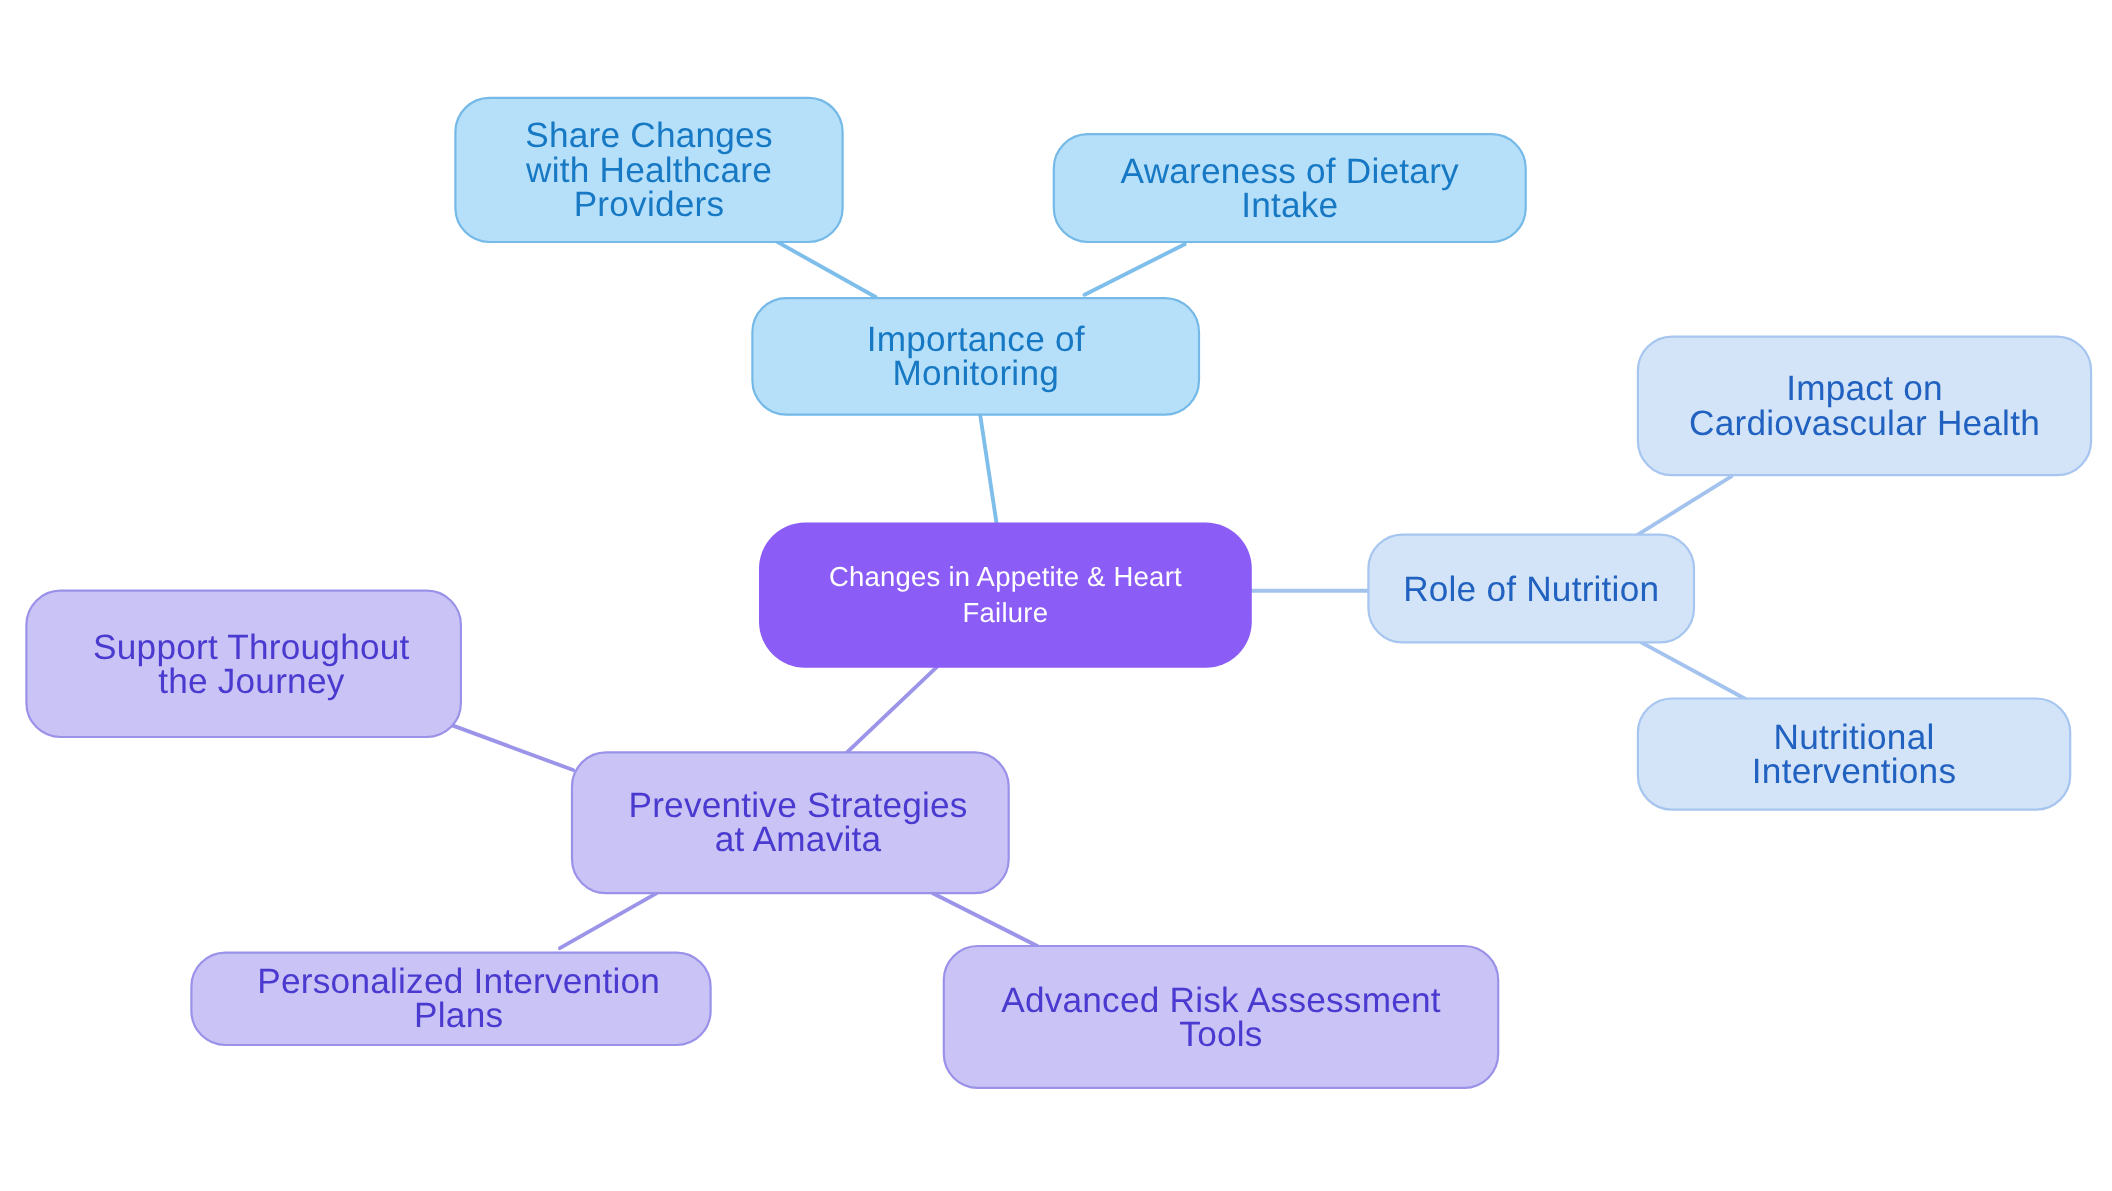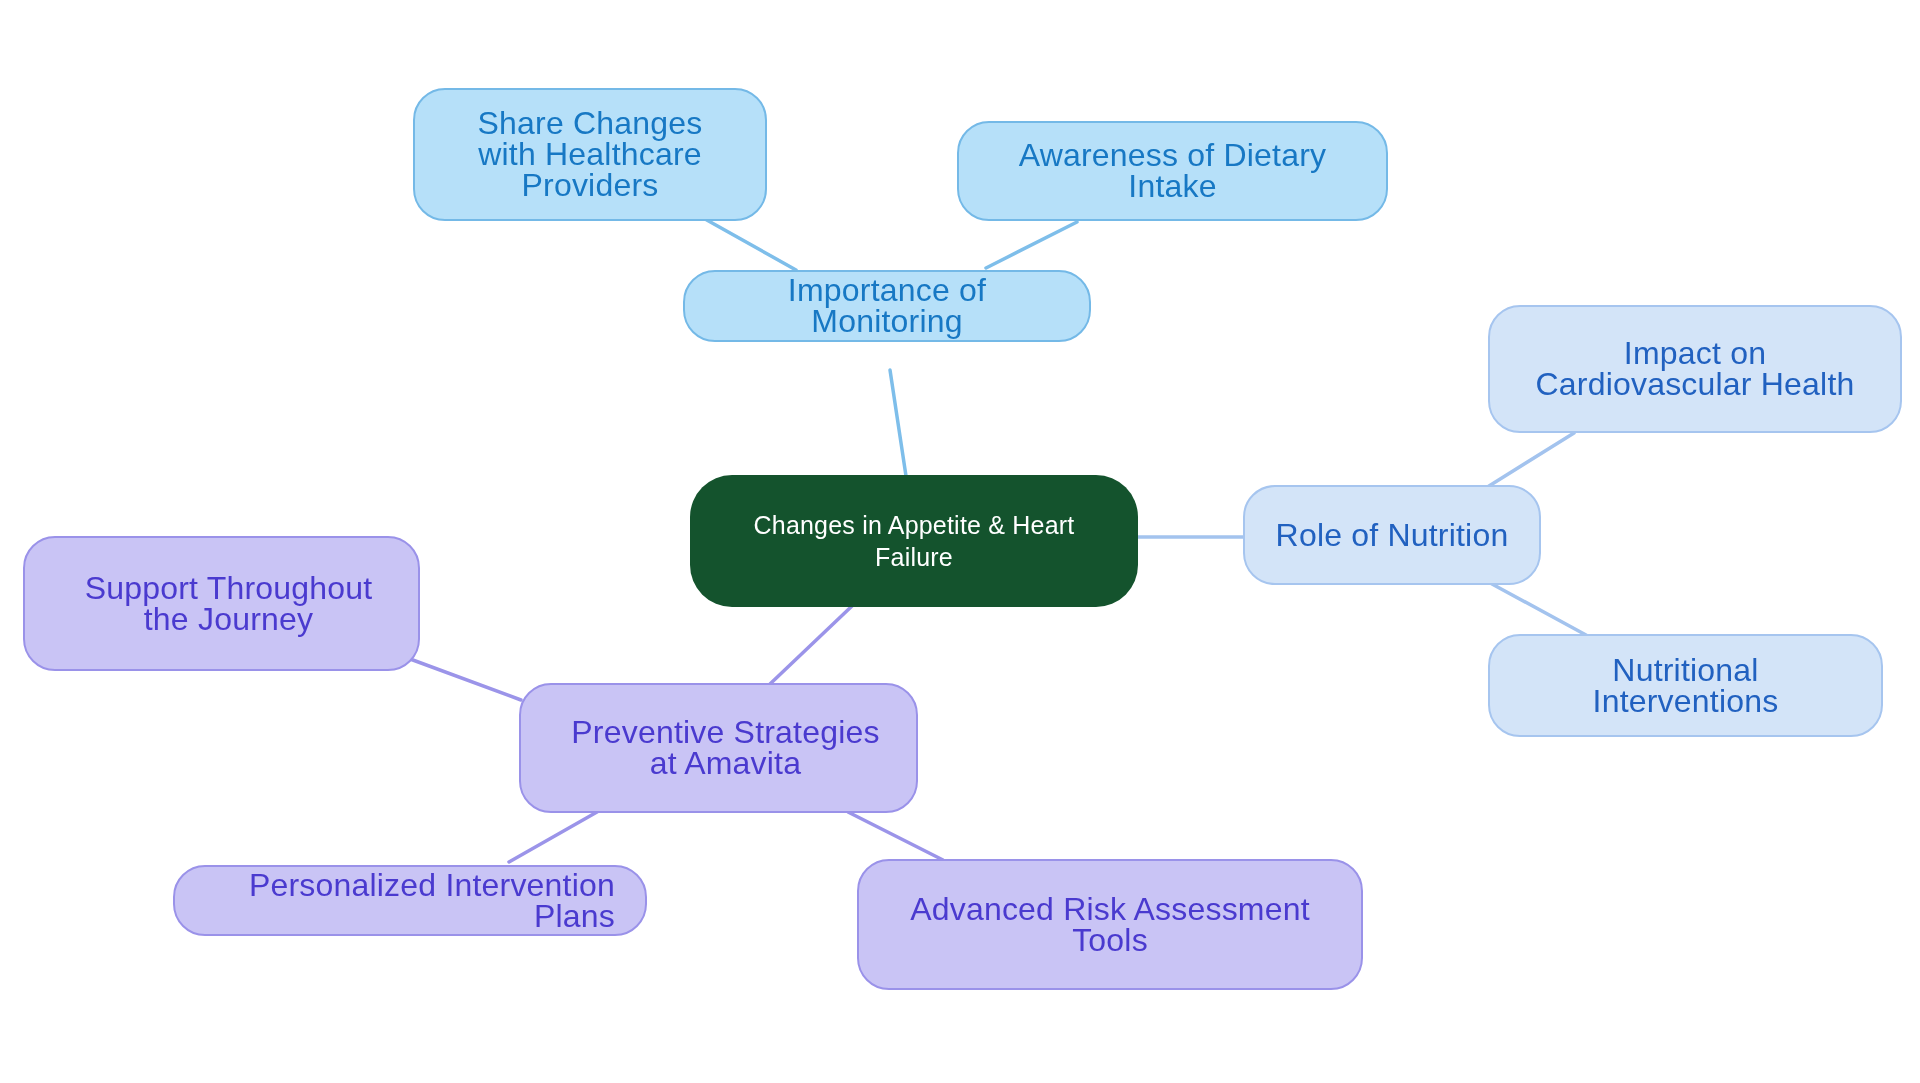--- a/index.html
+++ b/index.html
@@ -28,54 +28,54 @@
     font-size: 32px;
     line-height: 31px;
     padding: 0 30px;
     letter-spacing: 0.2px;
     cursor: default;
     z-index: 2;
   }
   
   .n-center {
     left: 690px; top: 475px; width: 448px; height: 132px;
-    background: #14532d;
+    background: #8b5cf6;
     color: #ffffff;
     border-radius: 42px;
     font-size: 25px;
     line-height: 32px;
   }
   
   .b-monitor {
     background: #B6E0F9;
     border: 2px solid #74B9E7;
     color: #1778C4;
   }
-  .n-importance   { left: 683px;  top: 270px; width: 408px; height: 72px; }
+  .n-importance   { left: 683px;  top: 270px; width: 408px; height: 108px; }
   .n-share        { left: 413px;  top: 88px;  width: 354px; height: 133px; }
   .n-awareness    { left: 957px;  top: 121px; width: 431px; height: 100px; }
   
   .b-nutrition {
     background: #D3E4F8;
     border: 2px solid #A6C5EF;
     color: #2161C0;
   }
   .n-role          { left: 1243px; top: 485px; width: 298px; height: 100px; }
   .n-impact        { left: 1488px; top: 305px; width: 414px; height: 128px; }
   .n-interventions { left: 1488px; top: 634px; width: 395px; height: 103px; justify-content: flex-end; }
   
   .b-amavita {
     background: #C9C4F5;
     border: 2px solid #9A92E9;
     color: #4A3ACF;
     padding-left: 44px;
   }
   .n-preventive   { left: 519px; top: 683px; width: 399px; height: 130px; }
   .n-support      { left: 23px;  top: 536px; width: 397px; height: 135px; }
-  .n-personalized { left: 173px; top: 865px; width: 474px; height: 71px; text-align: right;  }
+  .n-personalized { left: 173px; top: 865px; width: 474px; height: 86px;  }
   .n-advanced     { left: 857px; top: 859px; width: 506px; height: 131px; padding: 0 48px; }
 </style>
 </head>
 <body>
 
 <div id="canvas">
 
   <svg id="edges" viewBox="0 0 1920 1083" xmlns="http://www.w3.org/2000/svg">
 
     <line x1="906" y1="476" x2="890" y2="370" stroke-width="3.5" stroke-linecap="round" stroke="#7EBEEA"></line>

